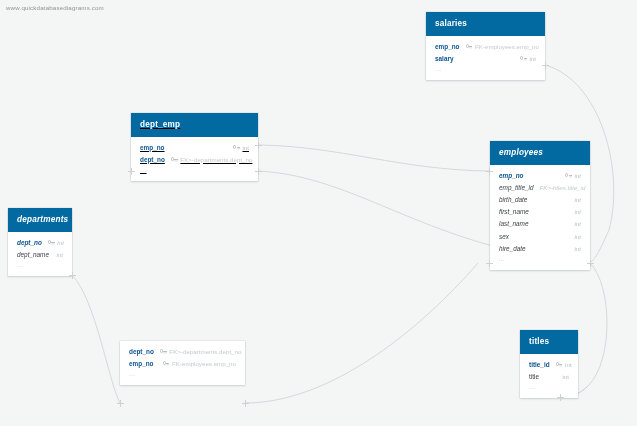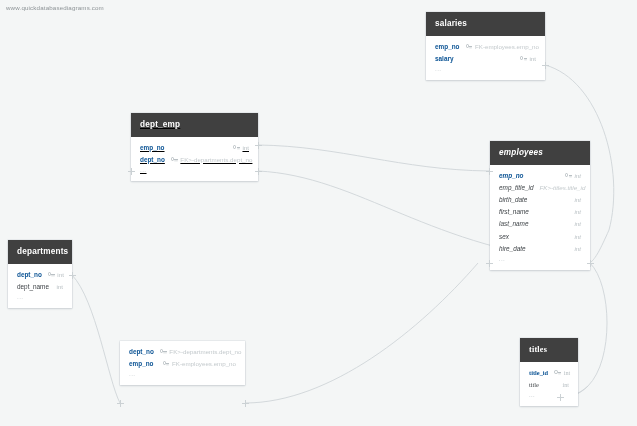--- a/index.html
+++ b/index.html
@@ -35,21 +35,21 @@
     width: 637px;
     height: 426px;
     pointer-events: none;
   }
   .entity {
     position: absolute;
     background: #ffffff;
     box-shadow: 0 1px 2px rgba(20,40,60,0.14), 0 0 0 0.5px rgba(150,165,175,0.25);
   }
   .entity-header {
-    background: #404040;
+    background: #0369a1;
     color: #ffffff;
     font-size: 8.2px;
     font-weight: bold;
     padding: 7px 9px 8px 9px;
     letter-spacing: 0.2px;
   }
   .entity-body {
     padding: 4px 0 5px 0;
   }
   .field-row {
@@ -266,21 +266,21 @@
           <span class="field-type">int</span>
         </span>
       </div>
       <div class="ellipsis-row">...</div>
     </div>
   </div>
   <div class="port" style="left:486px; top:168px;"></div>
   <div class="port" style="left:486px; top:260px;"></div>
   <div class="port" style="left:587px; top:260px;"></div>
 
-  <div class="entity" style="left:8px; top:240px; width:64px;">
+  <div class="entity" style="left:8px; top:208px; width:64px;font-style:italic;">
     <div class="entity-header">departments</div>
     <div class="entity-body">
       <div class="field-row">
         <span class="field-name pk">dept_no</span>
         <span class="field-spacer"></span>
         <span class="field-meta">
           <span class="key-icon"></span>
           <span class="field-type">int</span>
         </span>
       </div>
@@ -313,21 +313,21 @@
           <span class="key-icon"></span>
           <span class="field-fk">FK-employees.emp_no</span>
         </span>
       </div>
       <div class="ellipsis-row">...</div>
     </div>
   </div>
   <div class="port" style="left:117px; top:400px;"></div>
   <div class="port" style="left:242px; top:400px;"></div>
 
-  <div class="entity" style="left:520px; top:338px; width:58px;font-family:Liberation Serif, serif;">
+  <div class="entity" style="left:520px; top:330px; width:58px;">
     <div class="entity-header">titles</div>
     <div class="entity-body">
       <div class="field-row">
         <span class="field-name pk">title_id</span>
         <span class="field-spacer"></span>
         <span class="field-meta">
           <span class="key-icon"></span>
           <span class="field-type">int</span>
         </span>
       </div>

